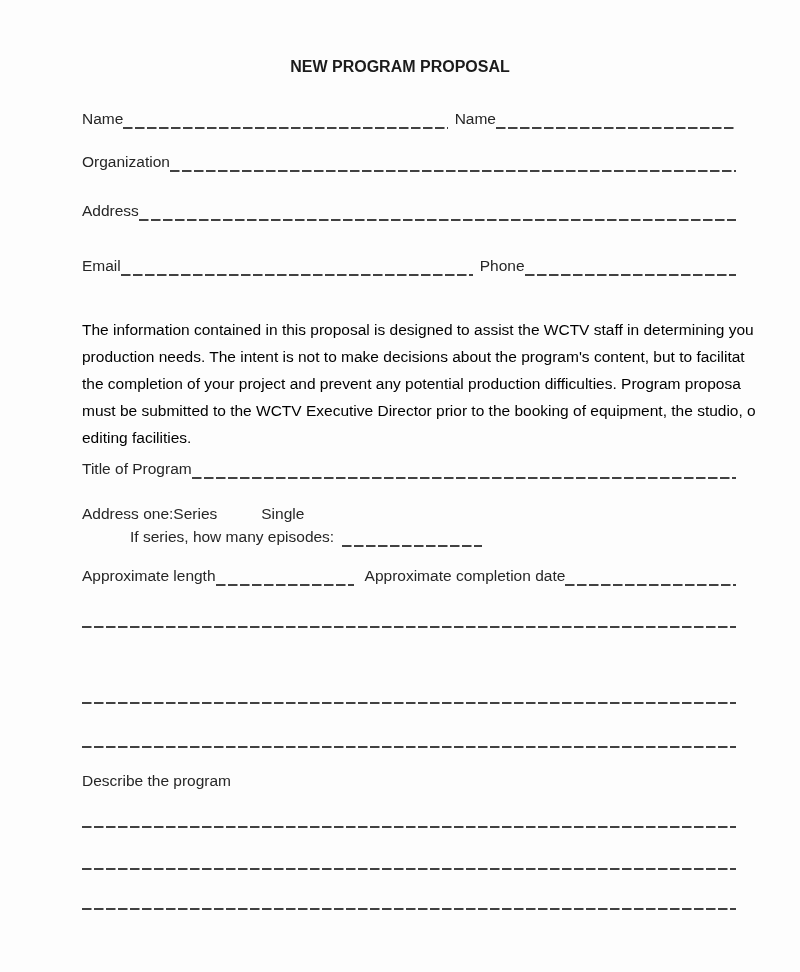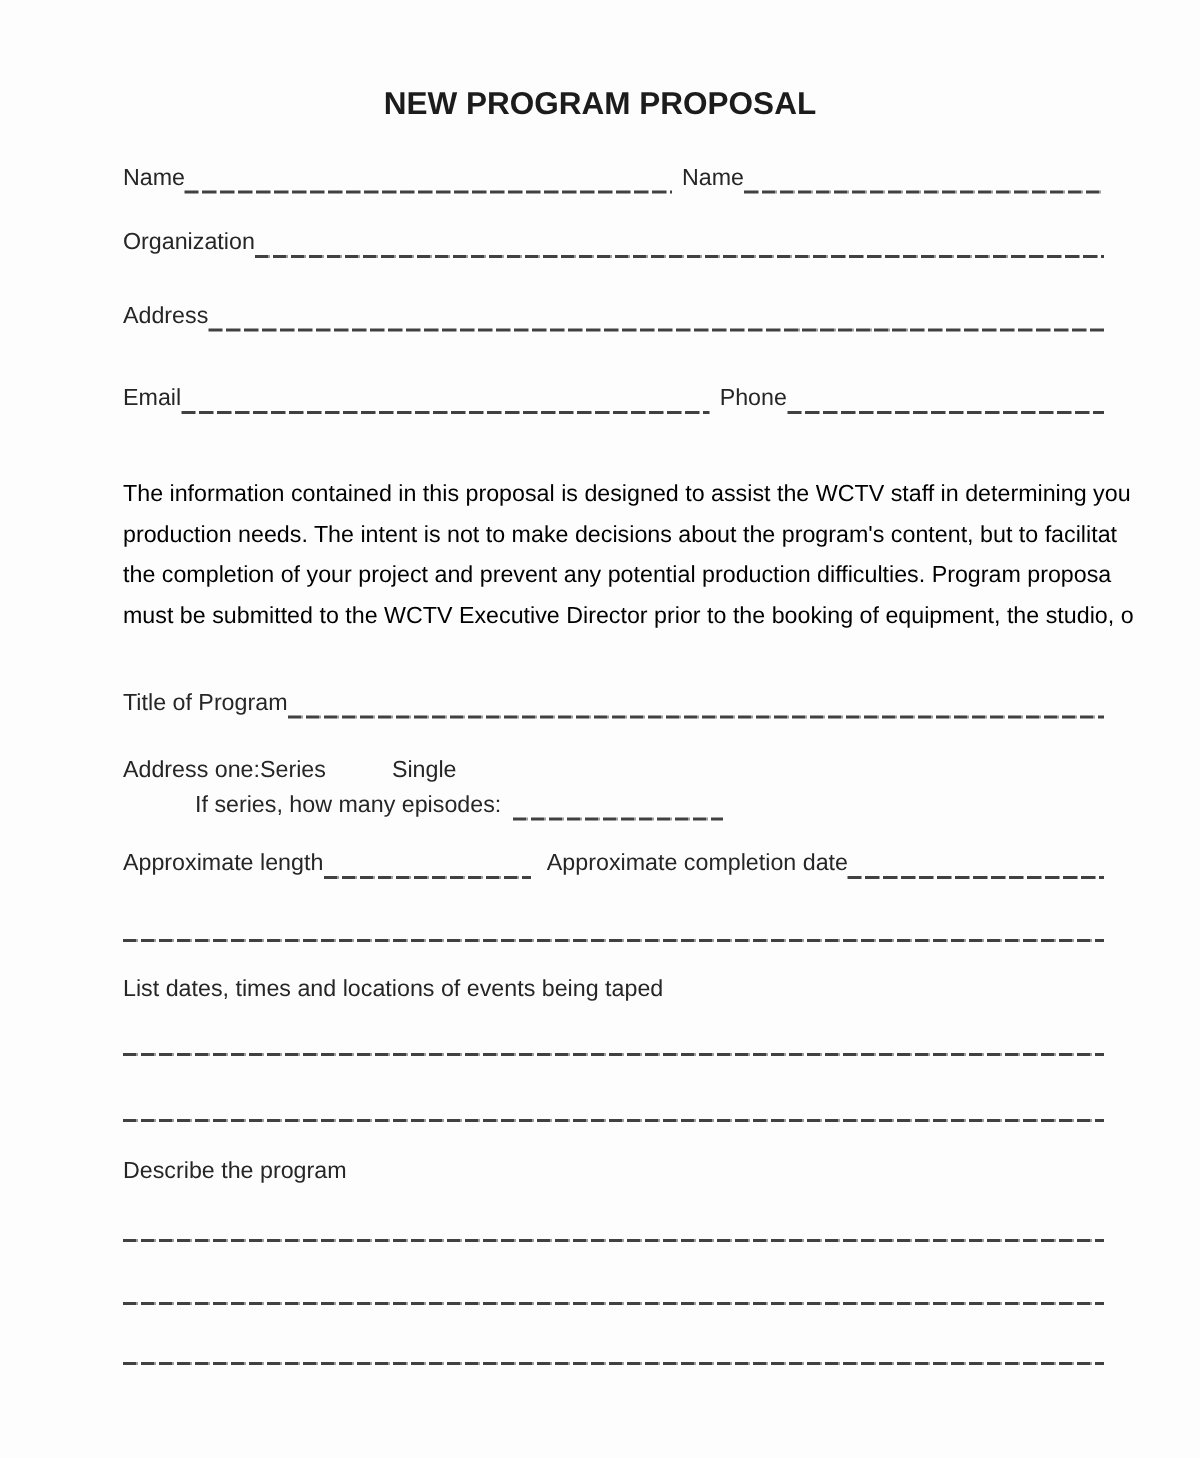--- a/index.html
+++ b/index.html
@@ -13,21 +13,21 @@
   .page {
     position: relative;
     width: 800px; height: 972px;
     background: #fdfdfd;
     overflow: hidden;
   }
   .doc-title {
     position: absolute;
     left: 0; right: 0; top: 58px;
     text-align: center;
-    font-size: 21px;
+    font-size: 16px;
     font-weight: bold;
     letter-spacing: 0px;
     color: #1c1c1c;
   }
   .row {
     position: absolute;
     left: 82px;
     width: 654px;
     height: 20px;
     display: flex;
@@ -100,20 +100,21 @@
     <div class="blank" style="flex:0 0 352px"></div>
     <span class="lbl gap-sm">Phone</span>
     <div class="blank grow"></div>
   </div>
 
   <div class="para">
     <div>The information contained in this proposal is designed to assist the WCTV staff in determining you</div>
     <div>production needs. The intent is not to make decisions about the program's content, but to facilitat</div>
     <div>the completion of your project and prevent any potential production difficulties. Program proposa</div>
     <div>must be submitted to the WCTV Executive Director prior to the booking of equipment, the studio, o</div>
+    <div>editing facilities.</div>
   </div>
 
   <div class="row" style="top:459px">
     <span class="lbl">Title of Program</span>
     <div class="blank grow"></div>
   </div>
 
   <div class="row" style="top:504px">
     <span class="lbl">Address one:</span>
     <span class="opt" style="">Series</span>
@@ -129,21 +130,20 @@
     <span class="lbl">Approximate length</span>
     <div class="blank" style="flex:0 0 138px"></div>
     <span class="lbl gap-md">Approximate completion date</span>
     <div class="blank grow"></div>
   </div>
 
   <div class="row" style="top:608px">
     <div class="blank grow"></div>
   </div>
 
-  <div class="plain-label" style="top:650px">List dates, times and locations of events being taped</div>
 
   <div class="hr-blank" style="top:702px"></div>
   <div class="hr-blank" style="top:746px"></div>
 
   <div class="plain-label" style="top:771px">Describe the program</div>
 
   <div class="hr-blank" style="top:826px"></div>
   <div class="hr-blank" style="top:868px"></div>
   <div class="hr-blank" style="top:908px"></div>
 

